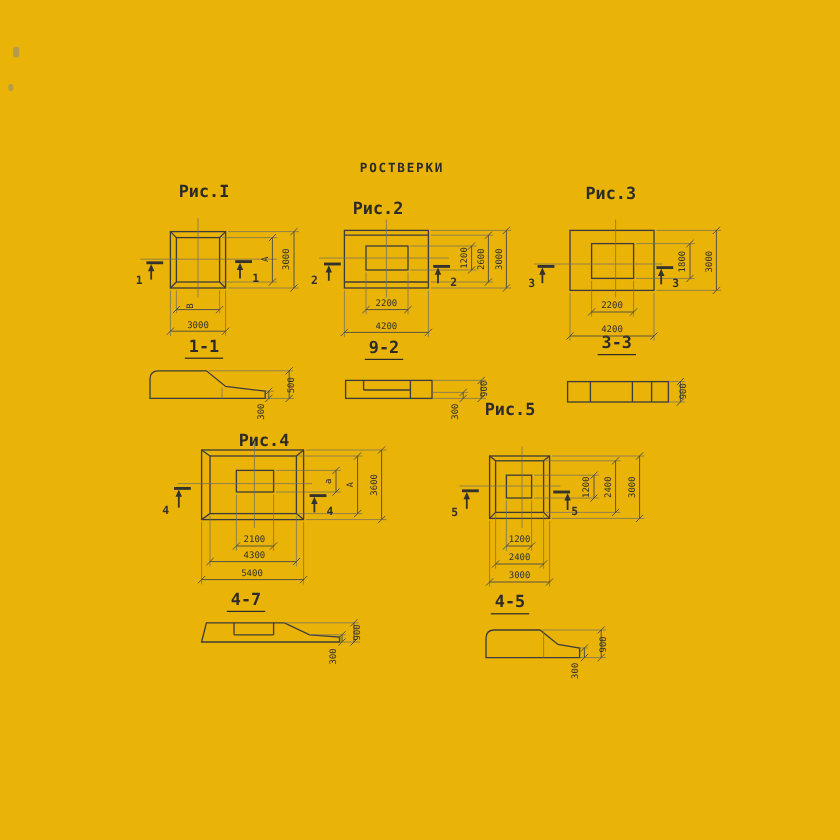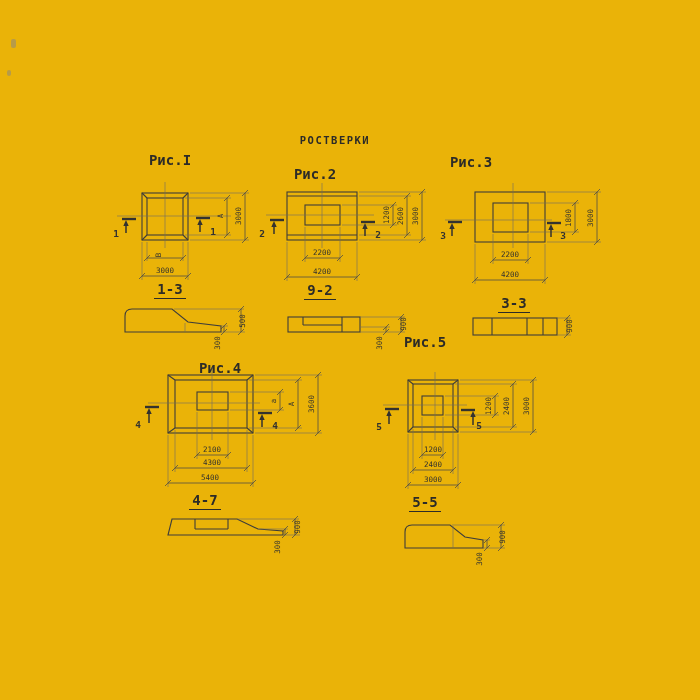--- a/index.html
+++ b/index.html
@@ -21,34 +21,34 @@
   .speck{position:absolute;background:#8a877f;border-radius:2px;opacity:.55}
 </style>
 </head>
 <body>
 
 <div id="sheet">
   <div class="cap title" style="left:265px;top:134px;width:140px">РОСТВЕРКИ</div>
 
   <div class="cap" style="left:130px;top:152px;width:80px">Рис.I</div>
   <div class="cap" style="left:275px;top:166px;width:80px">Рис.2</div>
-  <div class="cap" style="left:431px;top:154px;width:80px">Рис.3</div>
+  <div class="cap" style="left:469px;top:154px;width:80px">Рис.3</div>
   <div class="cap" style="left:180px;top:360px;width:80px">Рис.4</div>
   <div class="cap" style="left:385px;top:334px;width:80px">Рис.5</div>
 
   <div class="cap seccap" style="left:140px;top:281px;width:60px">
-    <span>1-3</span></div>
+    <span>1-1</span></div>
   <div class="cap seccap" style="left:290px;top:282px;width:60px">
     <span>9-2</span></div>
-  <div class="cap seccap" style="left:484px;top:295px;width:60px">
+  <div class="cap seccap" style="left:484px;top:278px;width:60px">
     <span>3-3</span></div>
   <div class="cap seccap" style="left:175px;top:492px;width:60px">
     <span>4-7</span></div>
   <div class="cap seccap" style="left:395px;top:494px;width:60px">
-    <span>5-5</span></div>
+    <span>4-5</span></div>
 
   <div class="speck" style="left:11px;top:39px;width:5px;height:9px"></div>
   <div class="speck" style="left:7px;top:70px;width:4px;height:6px"></div>
 <svg width="165" height="125" style="left:95px;top:168px">
       <rect x="47" y="25" width="46" height="47" class="ln"></rect>
       <rect x="52" y="30" width="36" height="37" class="ln"></rect>
       <line x1="47" y1="25" x2="52" y2="30" class="ln"></line>
       <line x1="93" y1="25" x2="88" y2="30" class="ln"></line>
       <line x1="47" y1="72" x2="52" y2="67" class="ln"></line>
       <line x1="93" y1="72" x2="88" y2="67" class="ln"></line>

